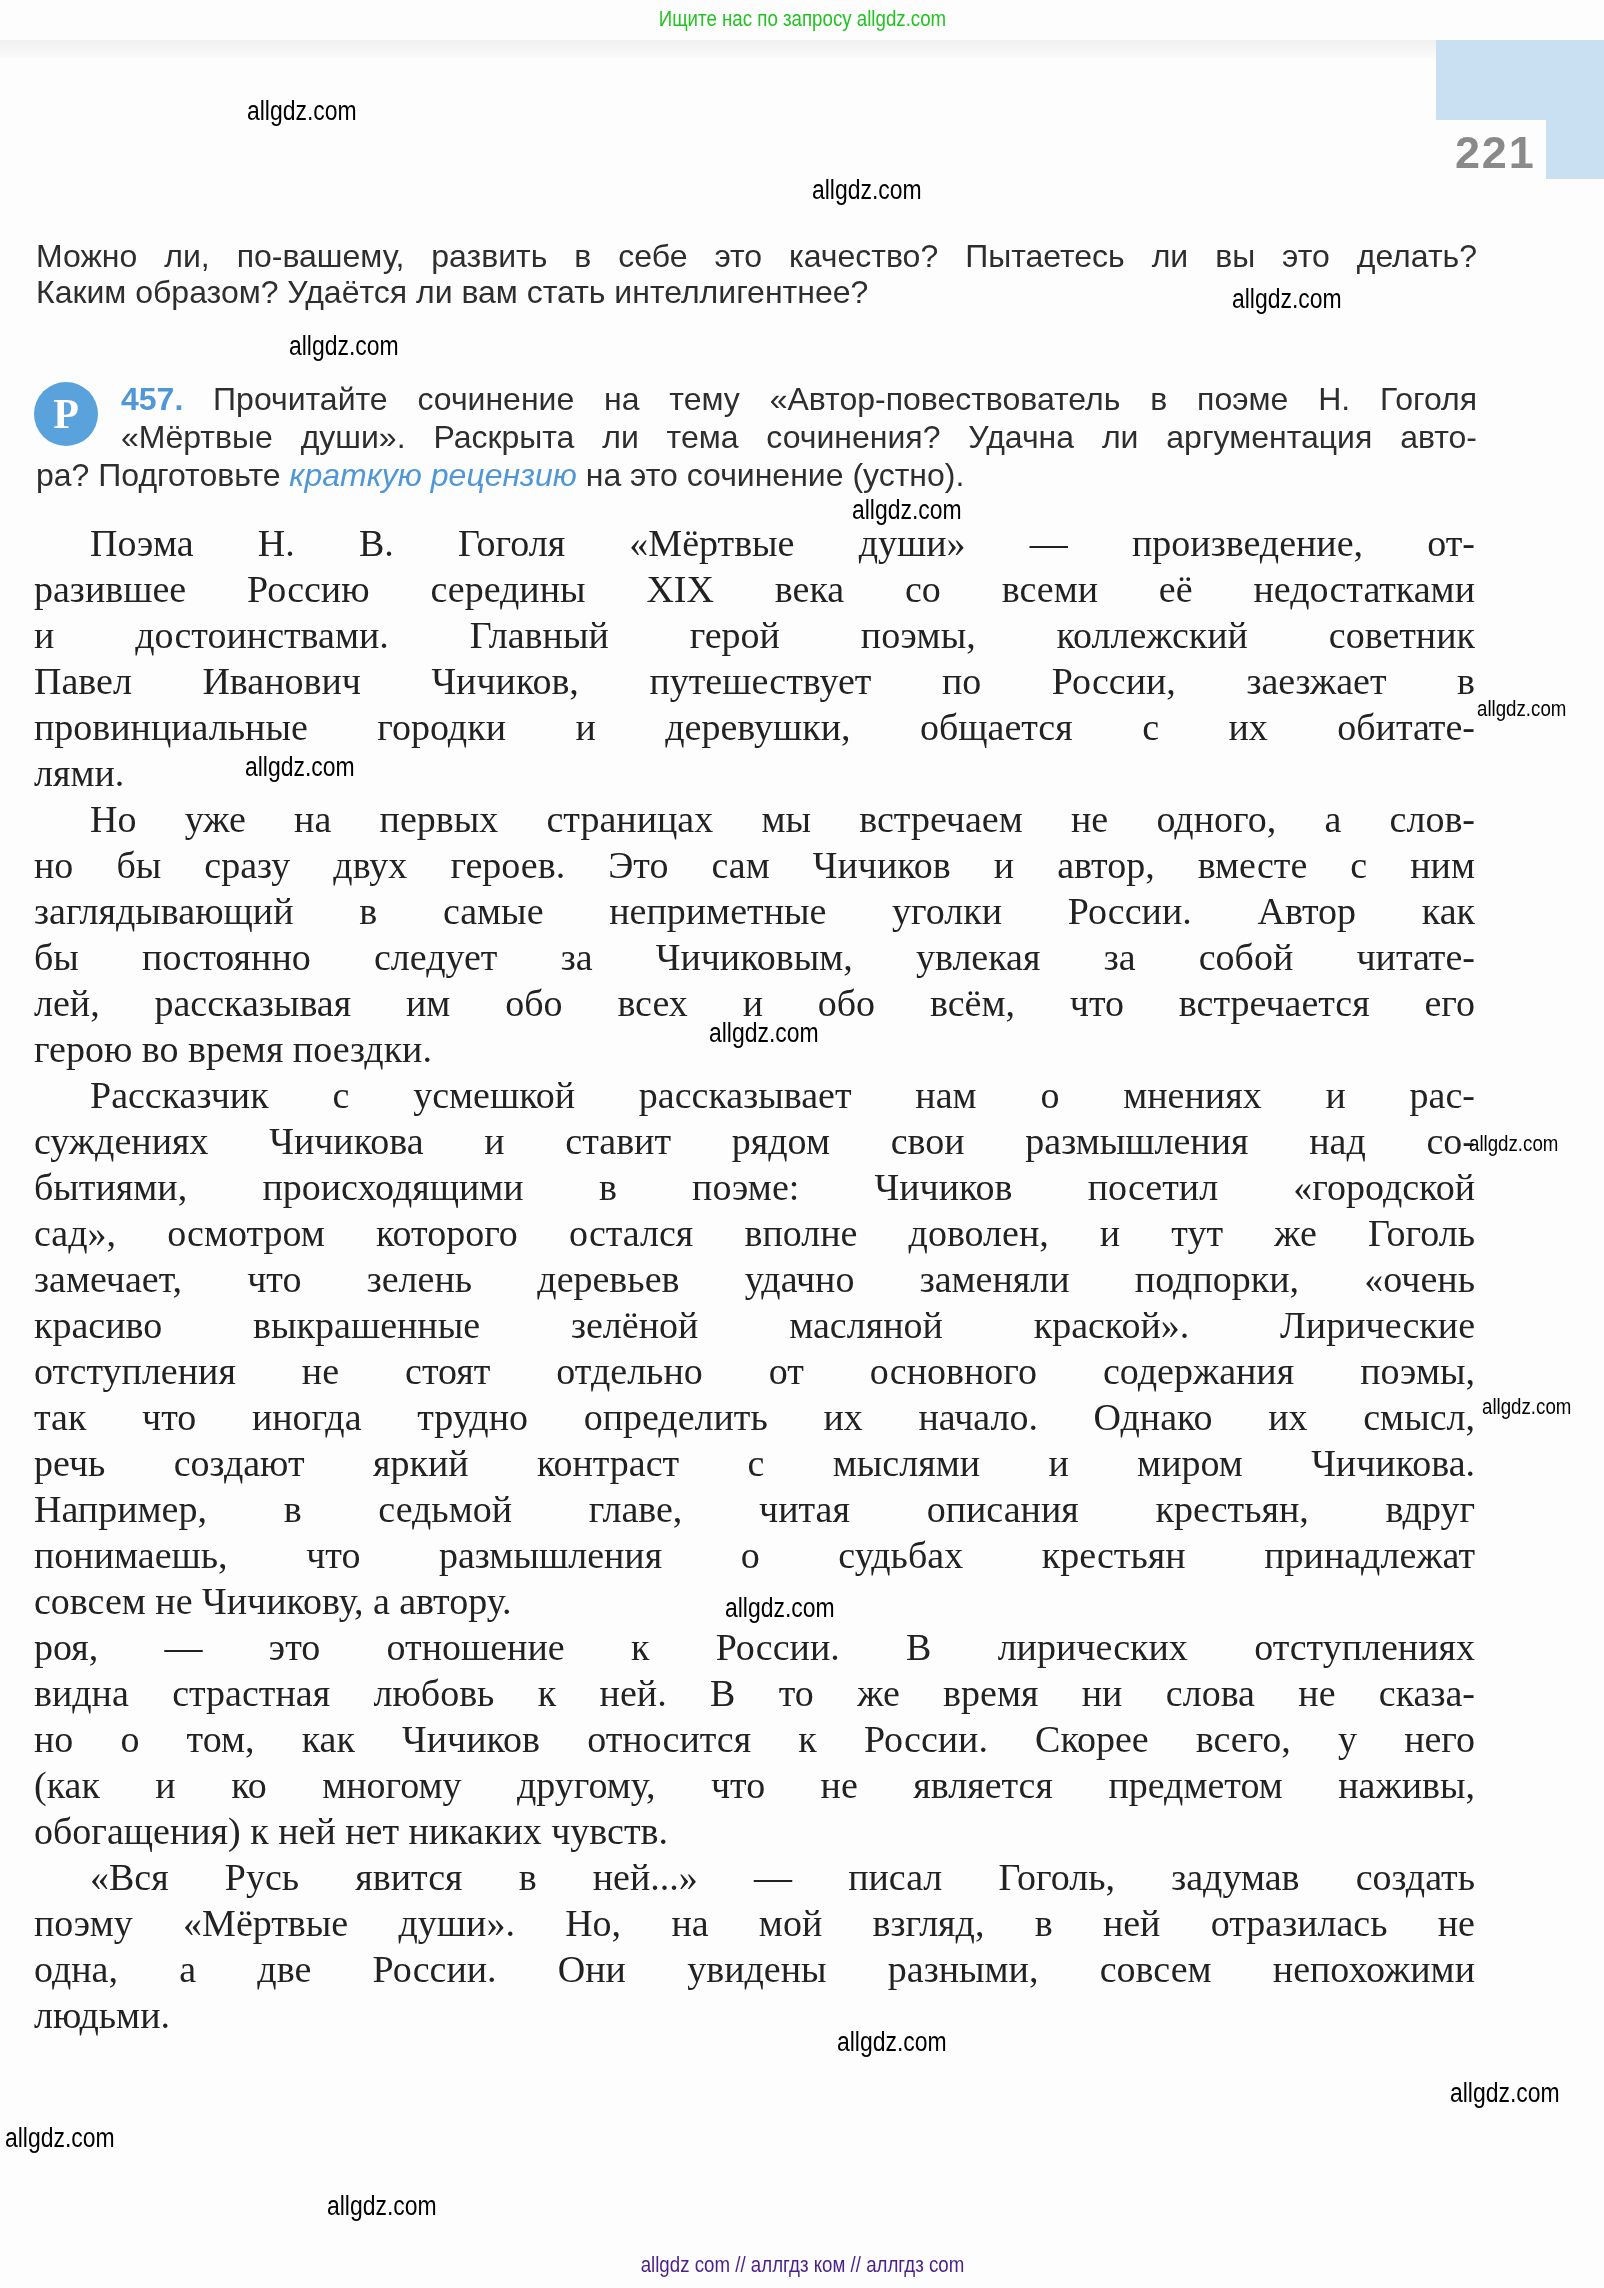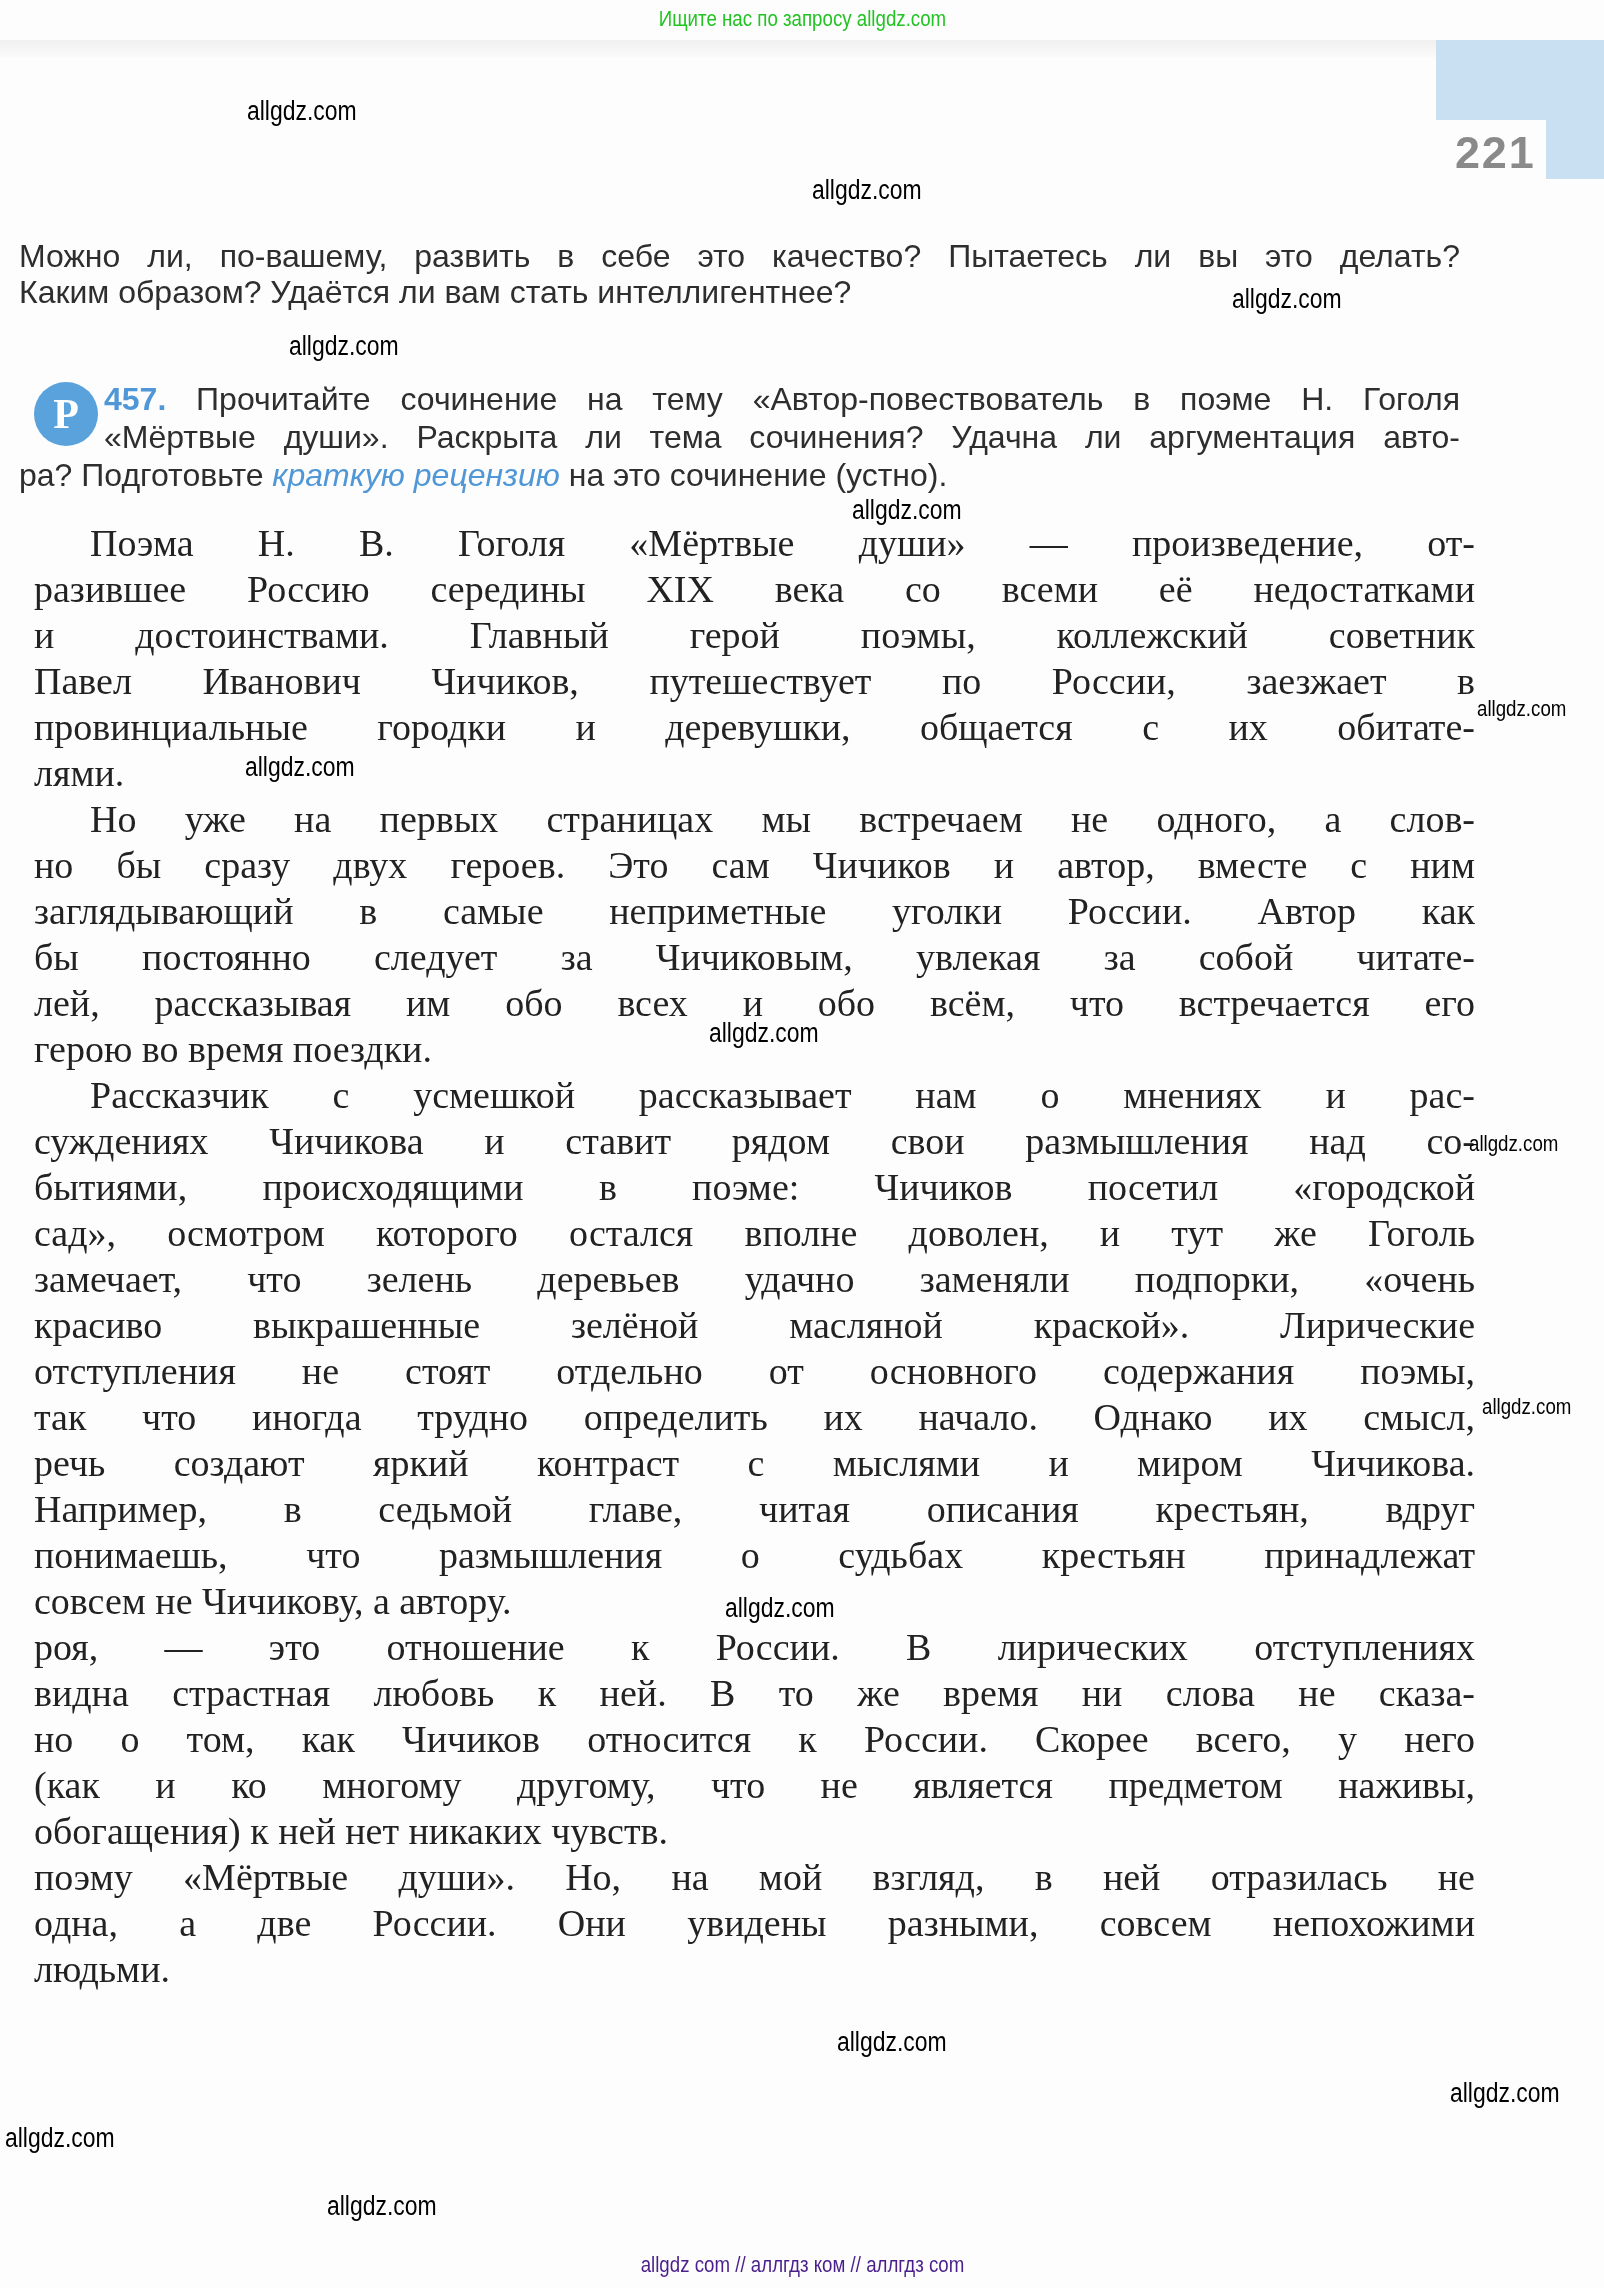--- a/index.html
+++ b/index.html
@@ -4,21 +4,21 @@
 <style>
   html, body { margin:0; padding:0; }
   body { width:1605px; height:2288px; background:#fdfdfd; position:relative; overflow:hidden; font-family:"Liberation Sans", sans-serif; color:#2b2b2b; }
   .top-banner { position:absolute; top:5.5px; left:0; width:1605px; text-align:center; color:#22c322; font-size:22px; font-family:"Liberation Sans", sans-serif; transform:scaleX(0.85); }
   .shade { position:absolute; top:40px; left:0; width:1605px; height:18px; background:linear-gradient(#f0f0f0,#fbfbfb); }
   .blue-tab-top { position:absolute; top:40px; left:1436px; width:168px; height:80px; background:#c9dff2; }
   .blue-tab-side { position:absolute; top:120px; left:1546px; width:59px; height:59px; background:#c9dff2; }
   .page-num { position:absolute; top:127px; left:1455px; font-size:45px; font-weight:bold; color:#8a8a8a; font-family:"Liberation Sans", sans-serif; letter-spacing:1.8px;text-align:right; }
   .wm { position:absolute; color:#000; font-family:"Liberation Sans", sans-serif; font-size:27px; transform:scaleX(0.85); transform-origin:left top; white-space:nowrap; }
   .wm.small { font-size:22px; }
-  .sans-lines { position:absolute; left:19px; font-family:"Liberation Sans", sans-serif; color:#2e2e2e; font-size:32px; }
+  .sans-lines { position:absolute; left:36px; font-family:"Liberation Sans", sans-serif; color:#2e2e2e; font-size:32px; }
   .row { display:block; width:1441px; text-align:justify; text-align-last:justify; height:38px; line-height:38px; white-space:nowrap; overflow:visible; }
   .row.last { text-align-last:left; }
   .badge { position:absolute; left:34px; top:382px; width:64px; height:64px; border-radius:50%; background:#5aa2dc; color:#fff; font-family:"Liberation Serif", serif; font-weight:bold; font-size:42px; text-align:center; line-height:64px; }
   .task-num { color:#4f97d6; font-weight:bold; }
   .hl { color:#4f97d6; font-weight:normal; font-style:italic; }
   .essay { position:absolute; left:34px; top:520px; width:1441px; font-family:"Liberation Serif", serif; color:#222; font-size:38px; }
   .essay .row { height:46px; line-height:46px; }
   .indent { padding-left:56px; }
   .bottom-banner { position:absolute; top:2252px; left:0; width:1605px; text-align:center; color:#4a1f8c; font-size:22px; font-family:"Liberation Sans", sans-serif; transform:scaleX(0.85); }
 </style>
@@ -75,20 +75,21 @@
     <span class="row last">совсем не Чичикову, а автору.</span>
   </div>
   <div>
     <span class="row">роя, — это отношение к России. В лирических отступлениях</span>
     <span class="row">видна страстная любовь к ней. В то же время ни слова не сказа-</span>
     <span class="row">но о том, как Чичиков относится к России. Скорее всего, у него</span>
     <span class="row">(как и ко многому другому, что не является предметом наживы,</span>
     <span class="row last">обогащения) к ней нет никаких чувств.</span>
   </div>
   <div>
+    <span class="row indent" style="width:1385px;">«Вся Русь явится в ней...» — писал Гоголь, задумав создать</span>
     <span class="row">поэму «Мёртвые души». Но, на мой взгляд, в ней отразилась не</span>
     <span class="row">одна, а две России. Они увидены разными, совсем непохожими</span>
     <span class="row last">людьми.</span>
   </div>
 </div>
 
 <div id="wm-layer">
     <div class="wm" style="left: 247px; top: 96px;">allgdz.com</div>
     <div class="wm" style="left: 812px; top: 175px;">allgdz.com</div>
     <div class="wm" style="left: 1232px; top: 284px;">allgdz.com</div>

